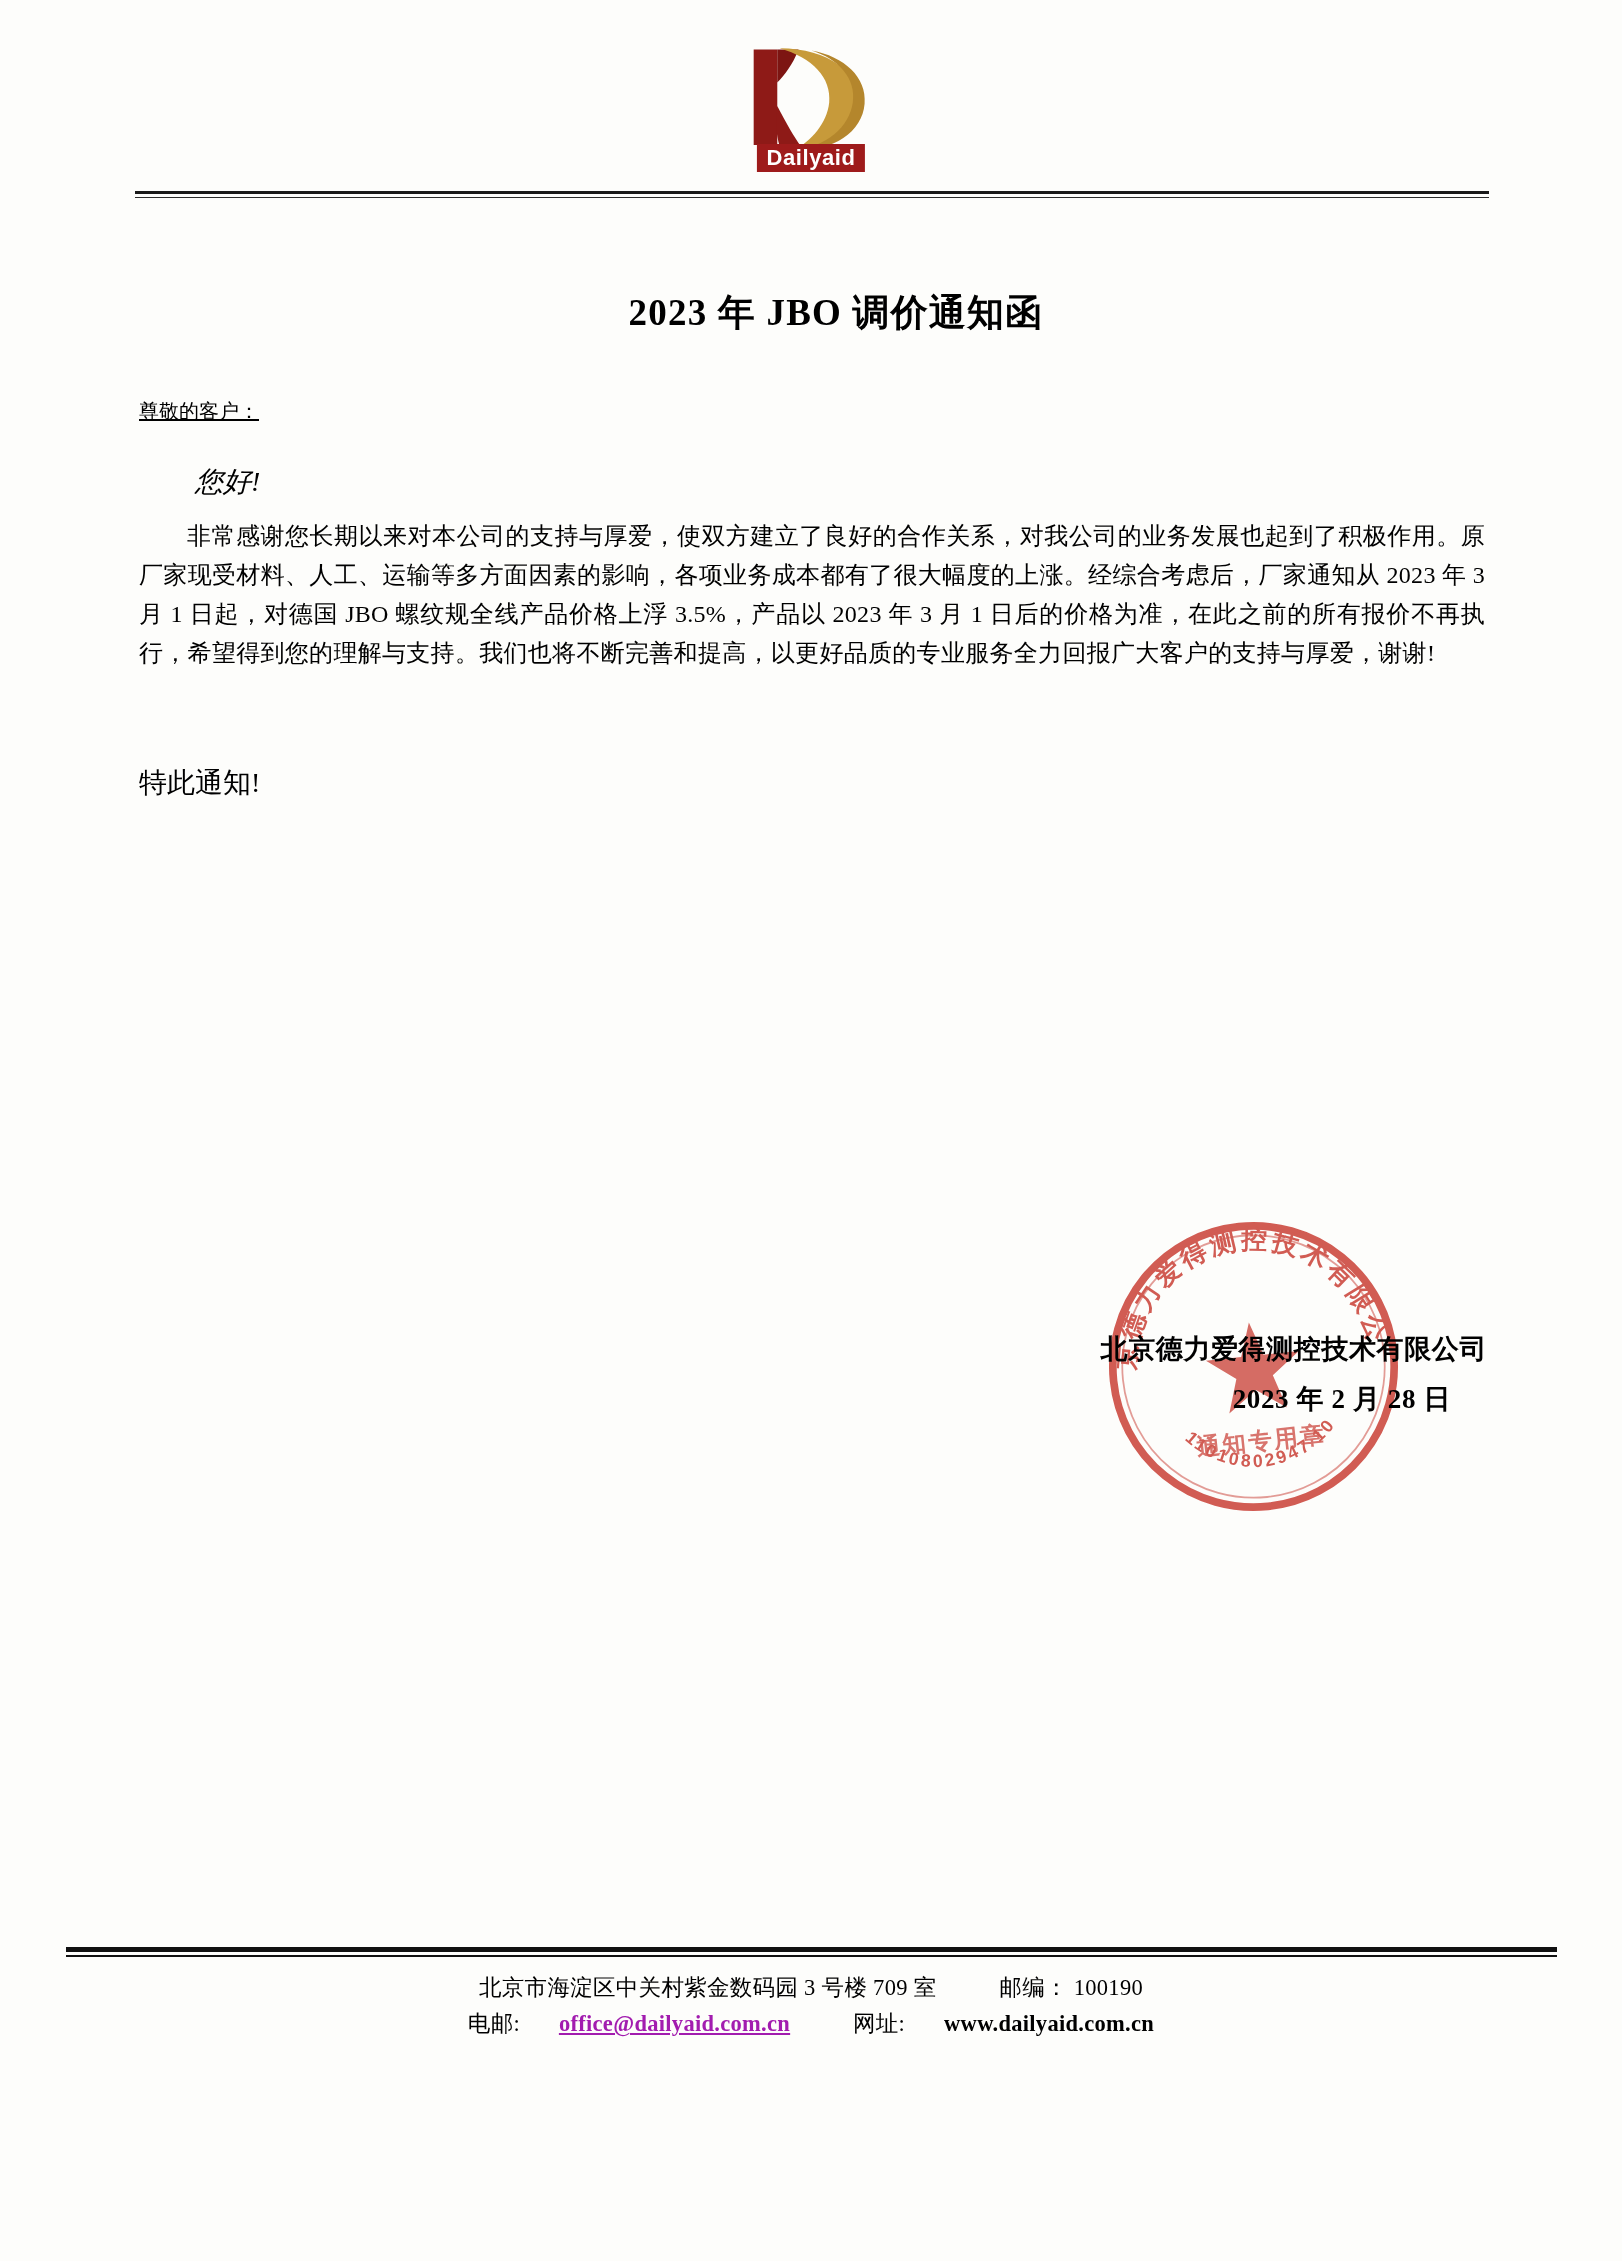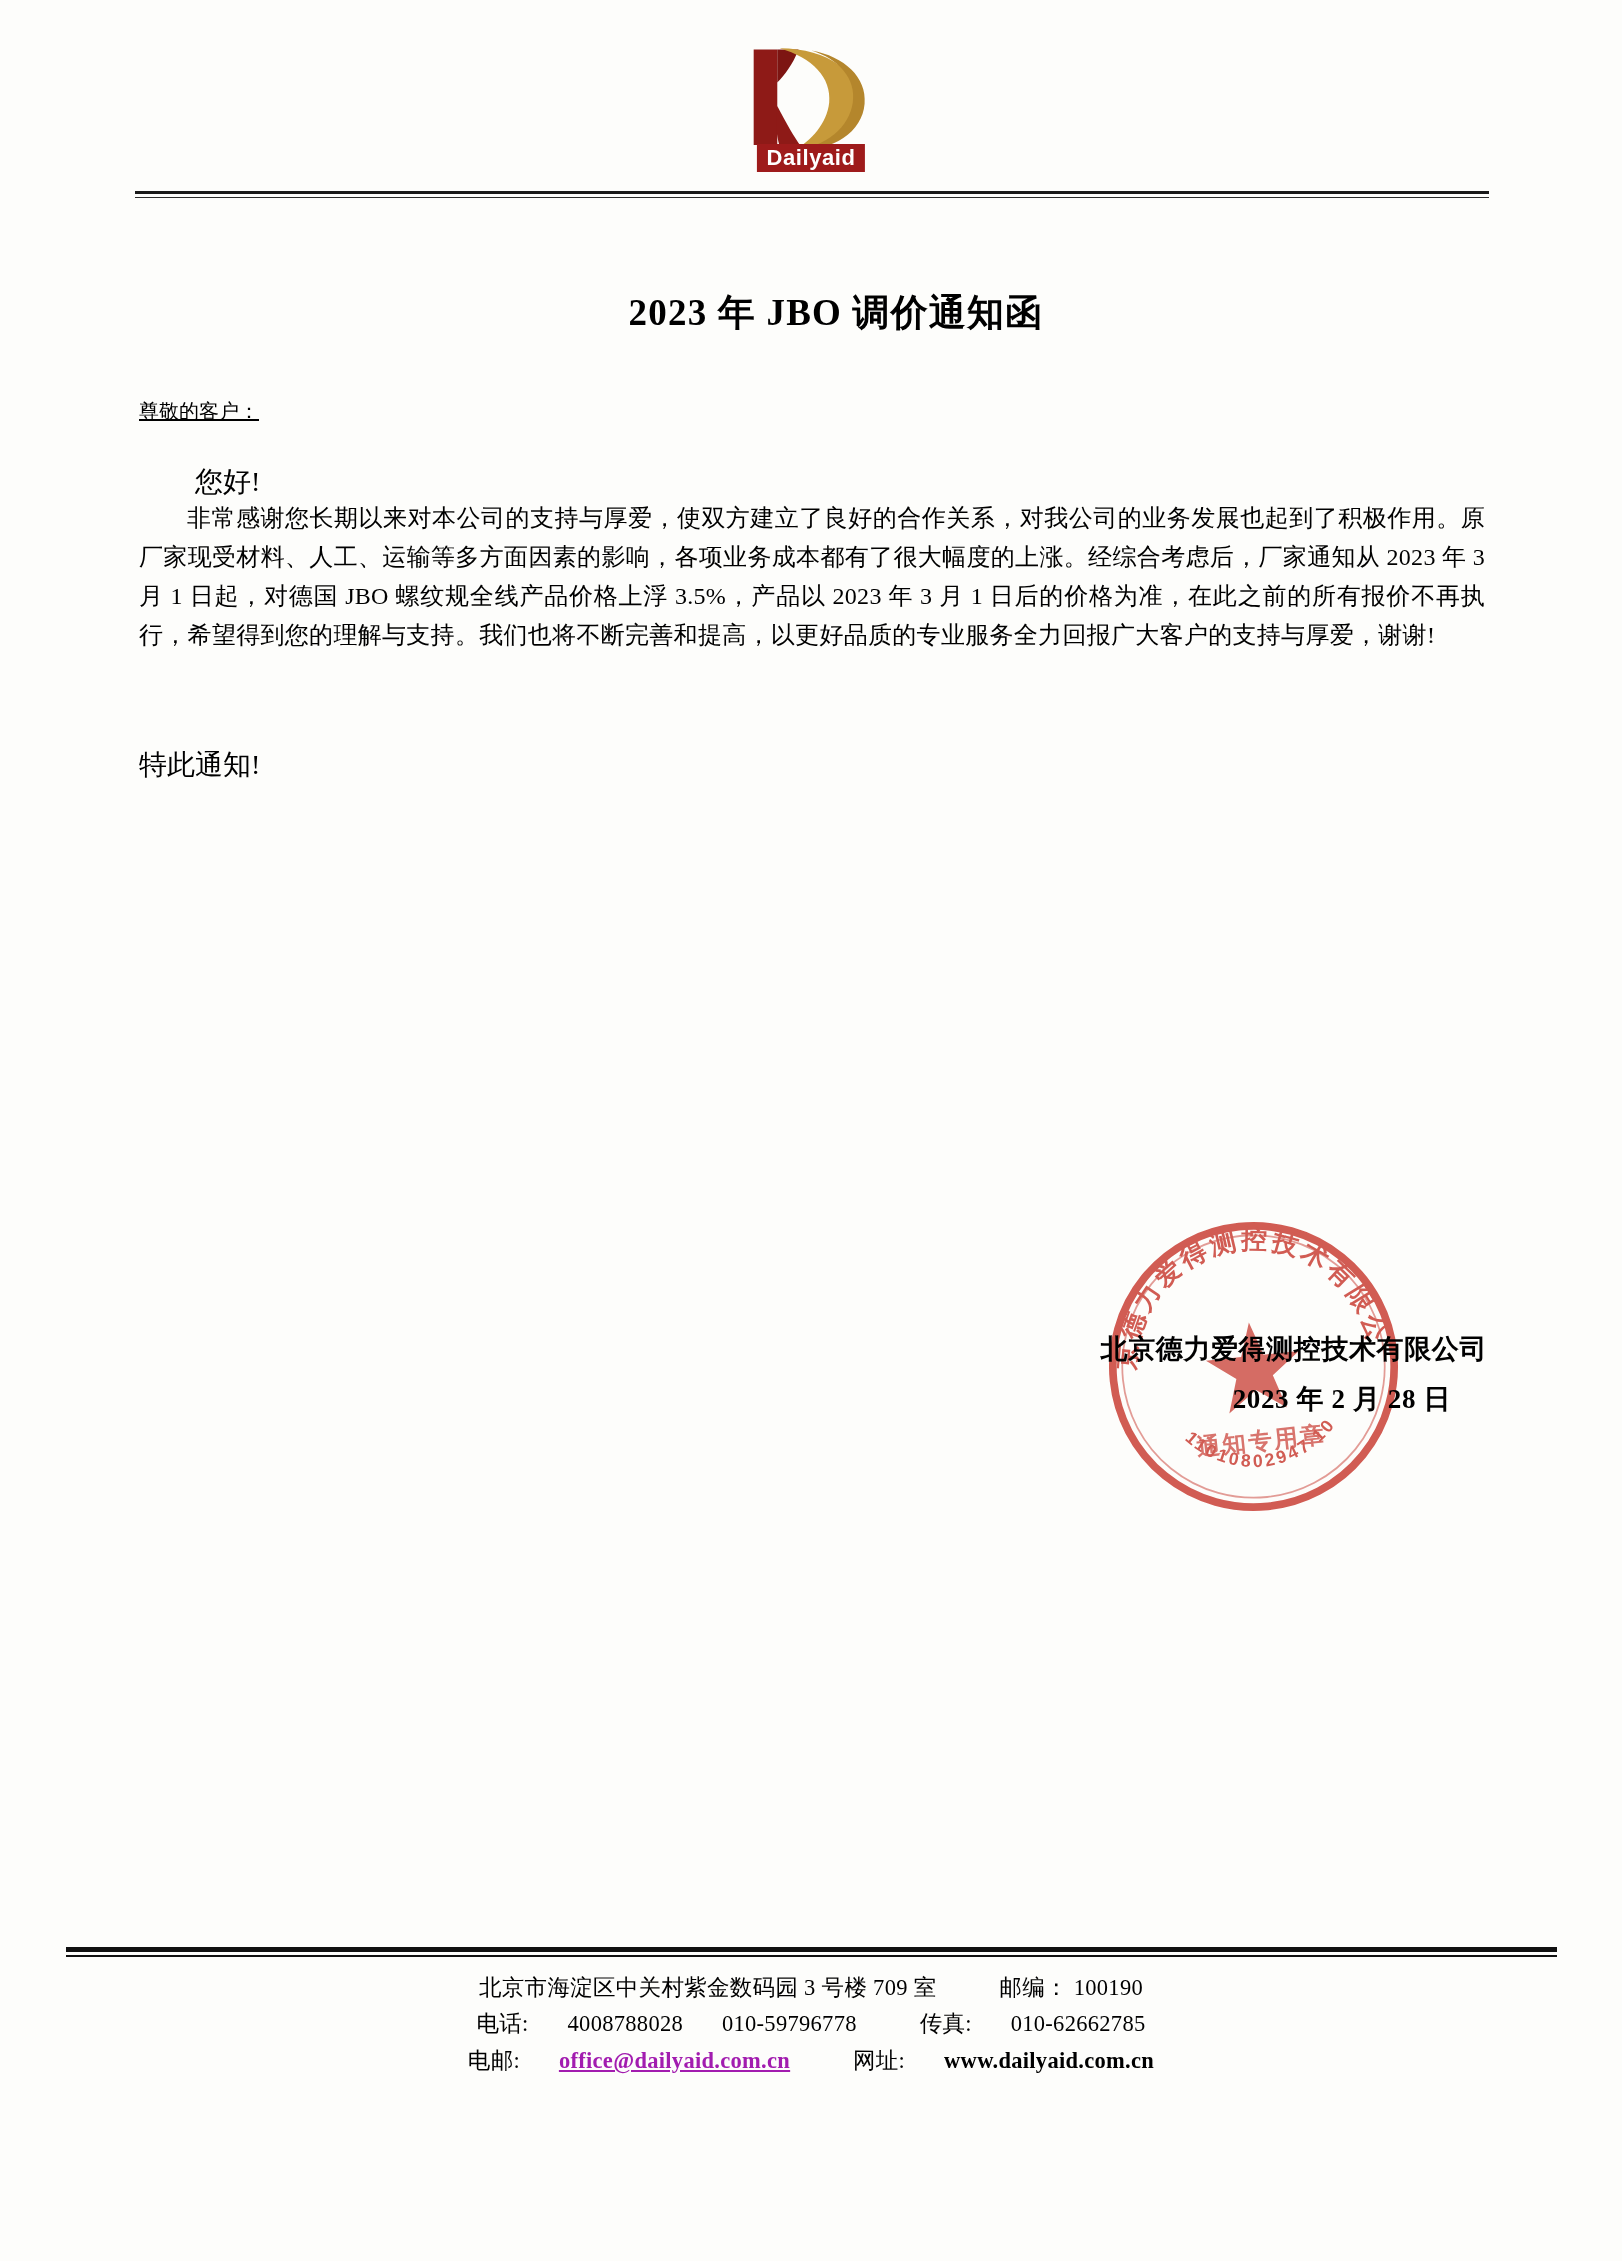--- a/index.html
+++ b/index.html
@@ -92,20 +92,22 @@
   .salutation {
     font-size: 20px;
     line-height: 1.25;
     margin-bottom: 40px;
     text-decoration: underline;
   }
   .greeting {
     font-size: 28px;
     line-height: 1.25;
     text-indent: 2em;
+    margin-bottom: 18px;
+    font-style: italic;
   }
   .para {
     font-size: 24px;
     line-height: 1.62;
     text-indent: 2em;
     text-align: justify;
     text-justify: inter-ideograph;
     margin: 0 0 18px 0;
     letter-spacing: 0.3px;
   }
@@ -235,31 +237,20 @@
 
   <div class="footer-rule thick"></div>
   <div class="footer-rule thin"></div>
 
   <div class="footer">
     <span class="row">
       <span>北京市海淀区中关村紫金数码园 3 号楼 709 室</span>
       <span class="gap-md"></span>
       <span class="label">邮编：</span>
       <span>100190</span>
-    </span>
-    <span class="row">
-      <span class="label">电话:</span>
-      <span class="gap-sm"></span>
-      <span>4008788028</span>
-      <span class="gap-sm"></span>
-      <span>010-59796778</span>
-      <span class="gap-md"></span>
-      <span class="label">传真:</span>
-      <span class="gap-sm"></span>
-      <span>010-62662785</span>
     </span>
     <span class="row">
       <span class="label">电邮:</span>
       <span class="gap-sm"></span>
       <a class="email" href="#">office@dailyaid.com.cn</a>
       <span class="gap-md"></span>
       <span class="label">网址:</span>
       <span class="gap-sm"></span>
       <span class="web">www.dailyaid.com.cn</span>
     </span>

